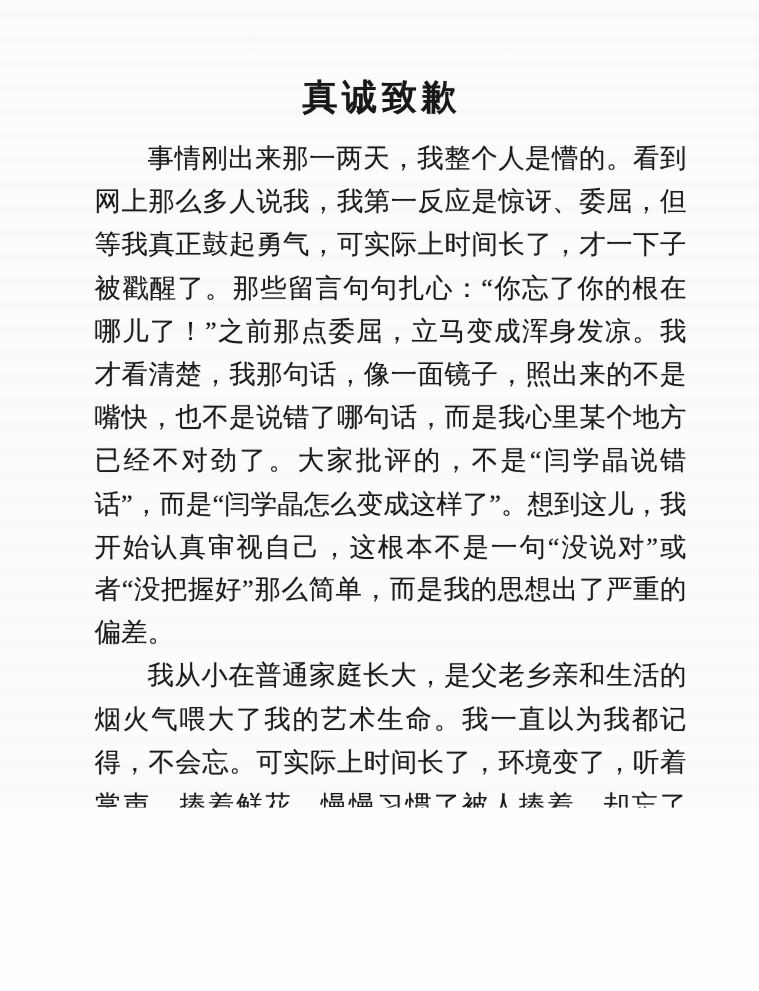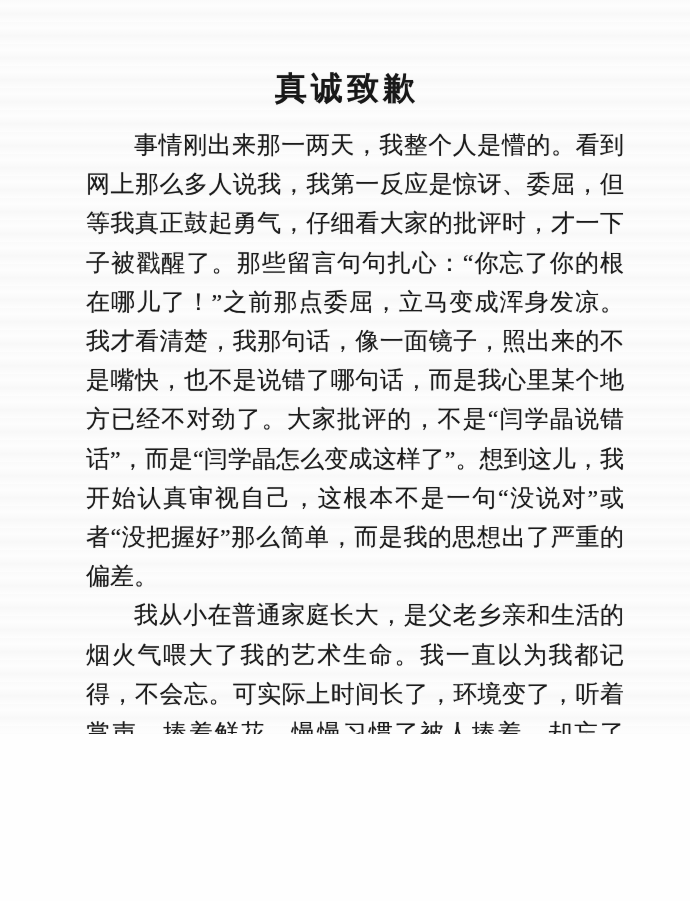--- a/index.html
+++ b/index.html
@@ -56,16 +56,16 @@
   .para {
     text-indent: 2em;
   }
 </style>
 </head>
 <body>
 
 <div class="page">
   <h1 class="title">真诚致歉</h1>
   <div class="content">
-    <p class="para">事情刚出来那一两天，我整个人是懵的。看到网上那么多人说我，我第一反应是惊讶、委屈，但等我真正鼓起勇气，仔细看大家的批评时，才一下子被戳醒了。那些留言句句扎心：“你忘了你的根在哪儿了！”之前那点委屈，立马变成浑身发凉。我才看清楚，我那句话，像一面镜子，照出来的不是嘴快，也不是说错了哪句话，而是我心里某个地方已经不对劲了。大家批评的，不是“闫学晶说错话”，而是“闫学晶怎么变成这样了”。想到这儿，我开始认真审视自己，这根本不是一句“没说对”或者“没把握好”那么简单，而是我的思想出了严重的偏差。</p>
+    <p class="para">事情刚出来那一两天，我整个人是懵的。看到网上那么多人说我，我第一反应是惊讶、委屈，但等我真正鼓起勇气，可实际上时间长了，才一下子被戳醒了。那些留言句句扎心：“你忘了你的根在哪儿了！”之前那点委屈，立马变成浑身发凉。我才看清楚，我那句话，像一面镜子，照出来的不是嘴快，也不是说错了哪句话，而是我心里某个地方已经不对劲了。大家批评的，不是“闫学晶说错话”，而是“闫学晶怎么变成这样了”。想到这儿，我开始认真审视自己，这根本不是一句“没说对”或者“没把握好”那么简单，而是我的思想出了严重的偏差。</p>
     <p class="para">我从小在普通家庭长大，是父老乡亲和生活的烟火气喂大了我的艺术生命。我一直以为我都记得，不会忘。可实际上时间长了，环境变了，听着掌声、捧着鲜花，慢慢习惯了被人捧着，却忘了本，我见了更大的世面，却不知不觉把这当成了一种“优越感”，忘了自己的过去，我把人民，把百姓当成了那个模糊的</p>
   </div>
 </div>
 
 </body></html>

